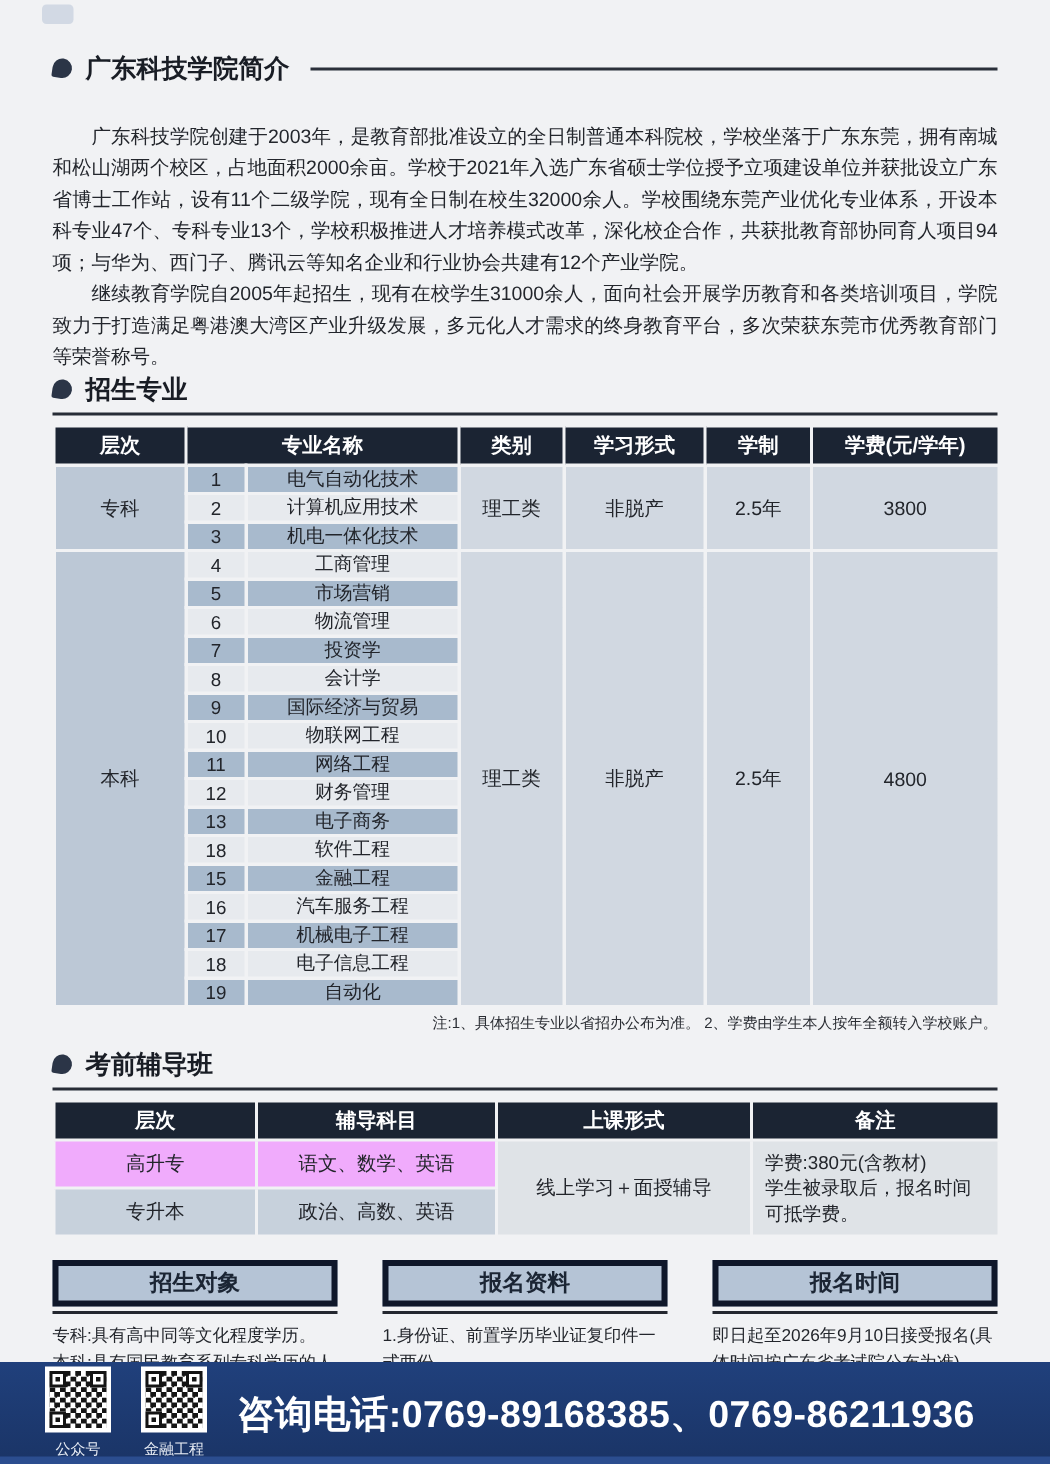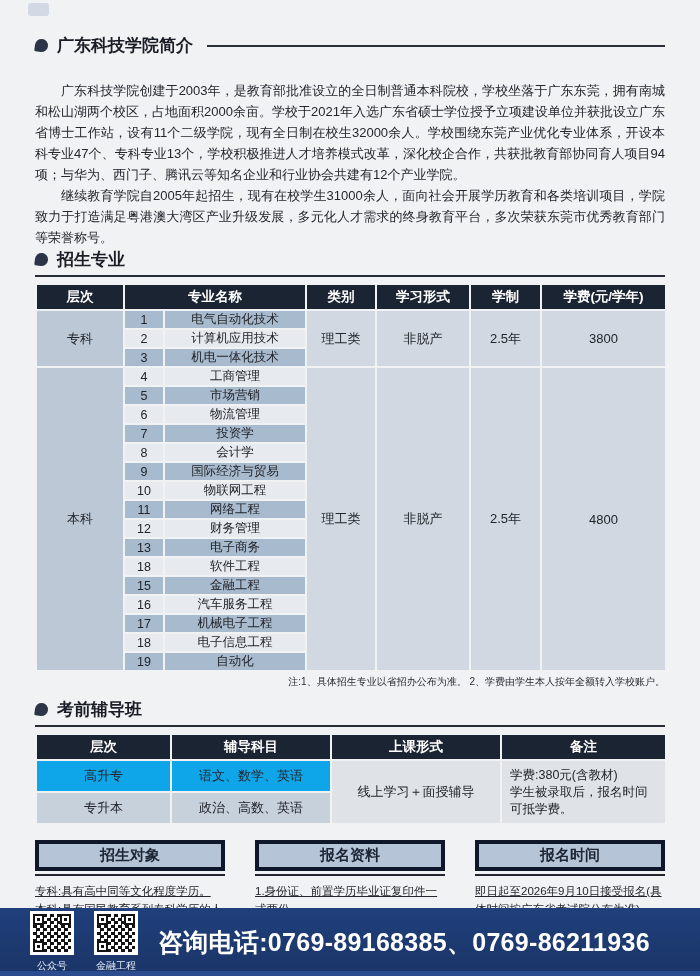--- a/index.html
+++ b/index.html
@@ -36,34 +36,34 @@
   td.c-light{background:#e7eaee;}
   .note{font-size:10px;color:#2a2d33;text-align:right;margin-top:3px;}
 
   
   .sec3{margin-top:9px;}
   .tut{margin-top:6px;}
   .tut th{background:#1b2433;color:#ffffff;font-size:13.5px;font-weight:bold;
           height:24px;border:2px solid #f1f2f4;padding:0;}
   .tut td{font-size:13px;color:#22252b;text-align:center;height:30px;
           border:2px solid #f1f2f4;padding:0;}
-  .tut td.row1{background:#0ea5e9;}
+  .tut td.row1{background:#f0abfc;}
   .tut td.row2{background:#c7d1dc;}
   .tut td.mgc{background:#dfe3e7;}
   .tut td.remark{text-align:left;padding:2px 8px;font-size:12.5px;line-height:17px;}
   .remark-line{display:block;}
 
   
   .boxes{display:flex;gap:30px;margin-top:15px;}
   .box{flex:1;min-width:0;}
   .box-bar{background:#b5c4d6;border:4px solid #0f172a;height:23px;display:flex;
            align-items:center;justify-content:center;font-size:15px;font-weight:bold;color:#1b2534;}
   .box-rule{height:2px;background:#23272f;margin-top:3px;}
   .box-lines{margin-top:6px;font-size:11.5px;line-height:18px;color:#23262c;}
-  .box-line{display:block;text-decoration:underline;}
+  .box-line{display:block;}
 
   
   .footer{position:absolute;left:0;right:0;bottom:0;height:68px;
           background:linear-gradient(#20407c,#1a3466);display:flex;align-items:center;
           padding-left:30px;box-sizing:border-box;}
   .footer-strip{position:absolute;left:0;right:0;bottom:0;height:5px;background:#2b4d8f;}
   .qr-wrap{display:flex;gap:20px;flex:0 0 auto;}
   .qr-item{display:flex;flex-direction:column;align-items:center;font-family:Liberation Serif, serif;}
   .qr{width:44px;height:44px;background:#ffffff;padding:3px;box-sizing:border-box;position:relative;}
   .qr-inner{width:100%;height:100%;

